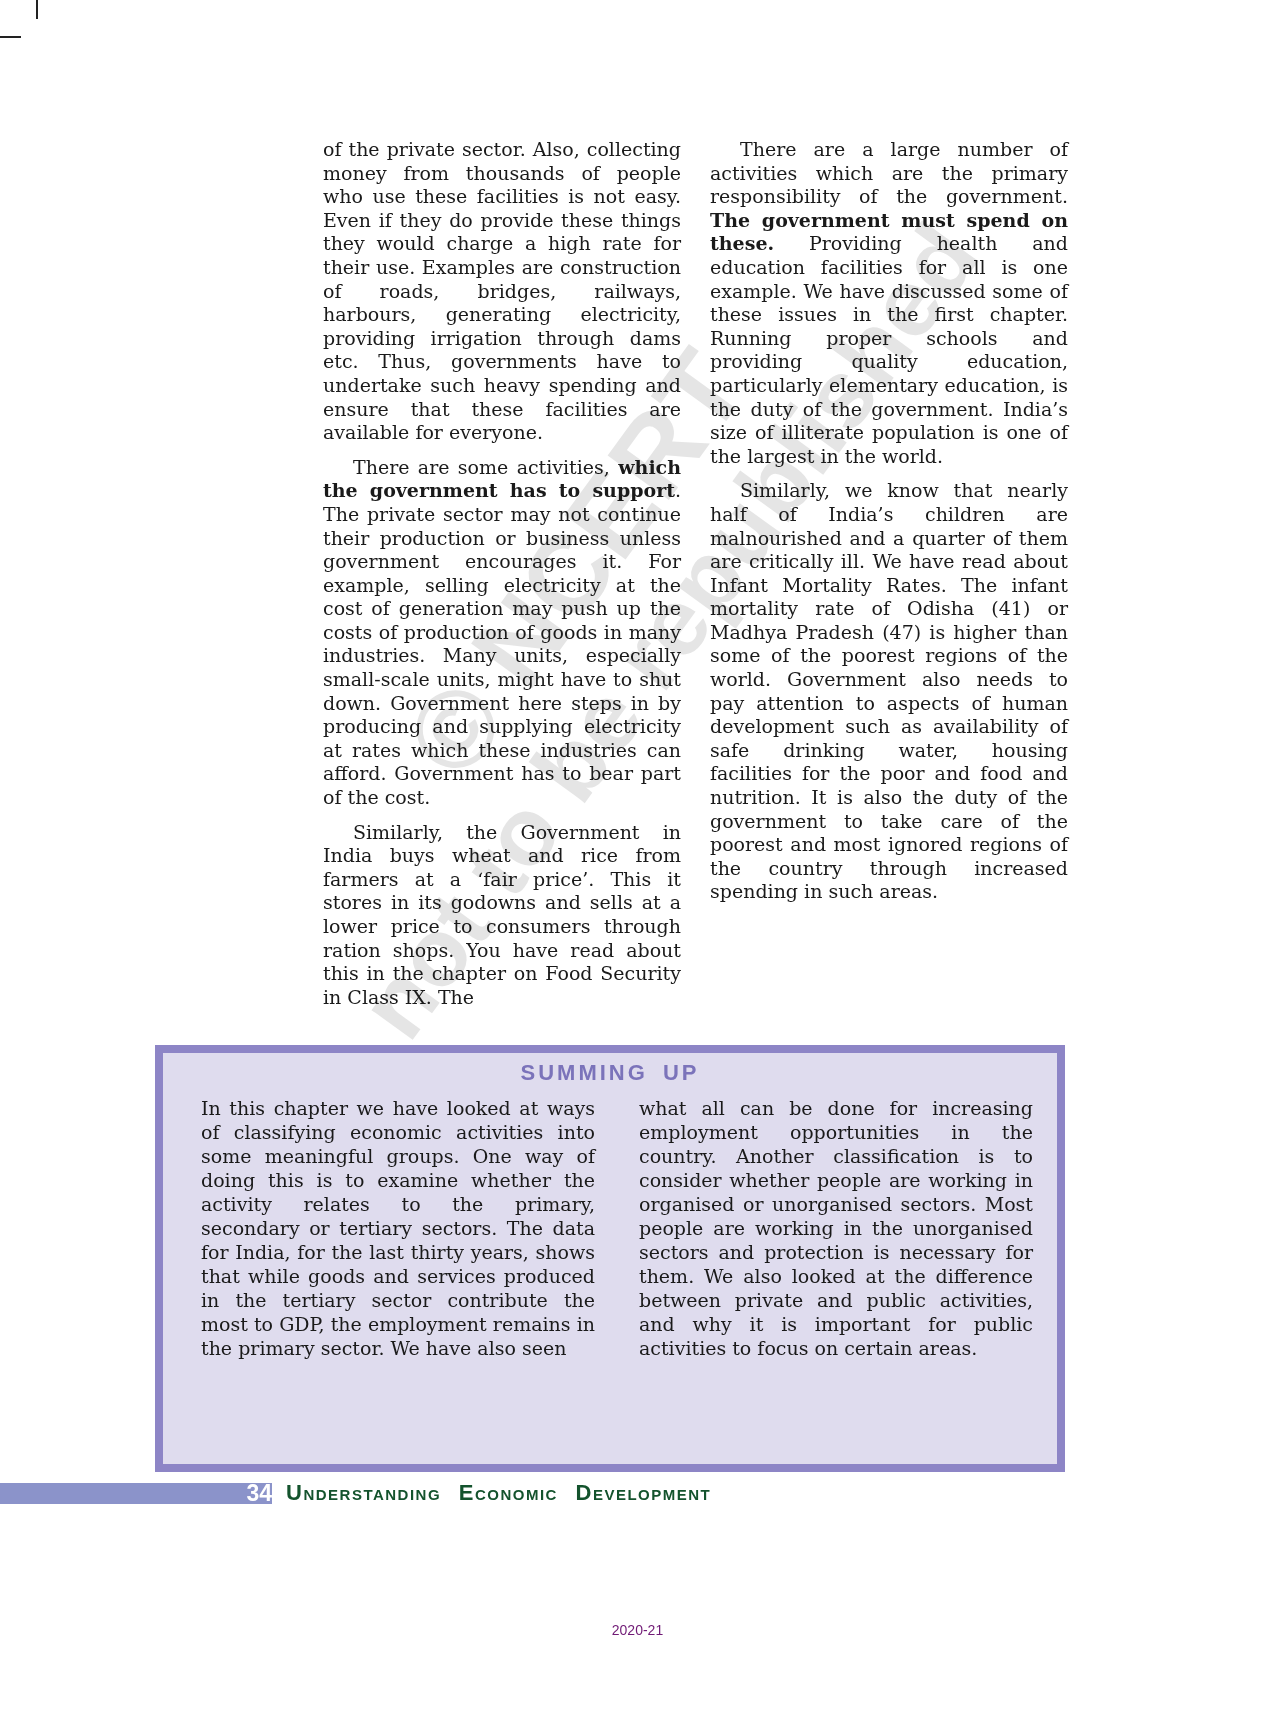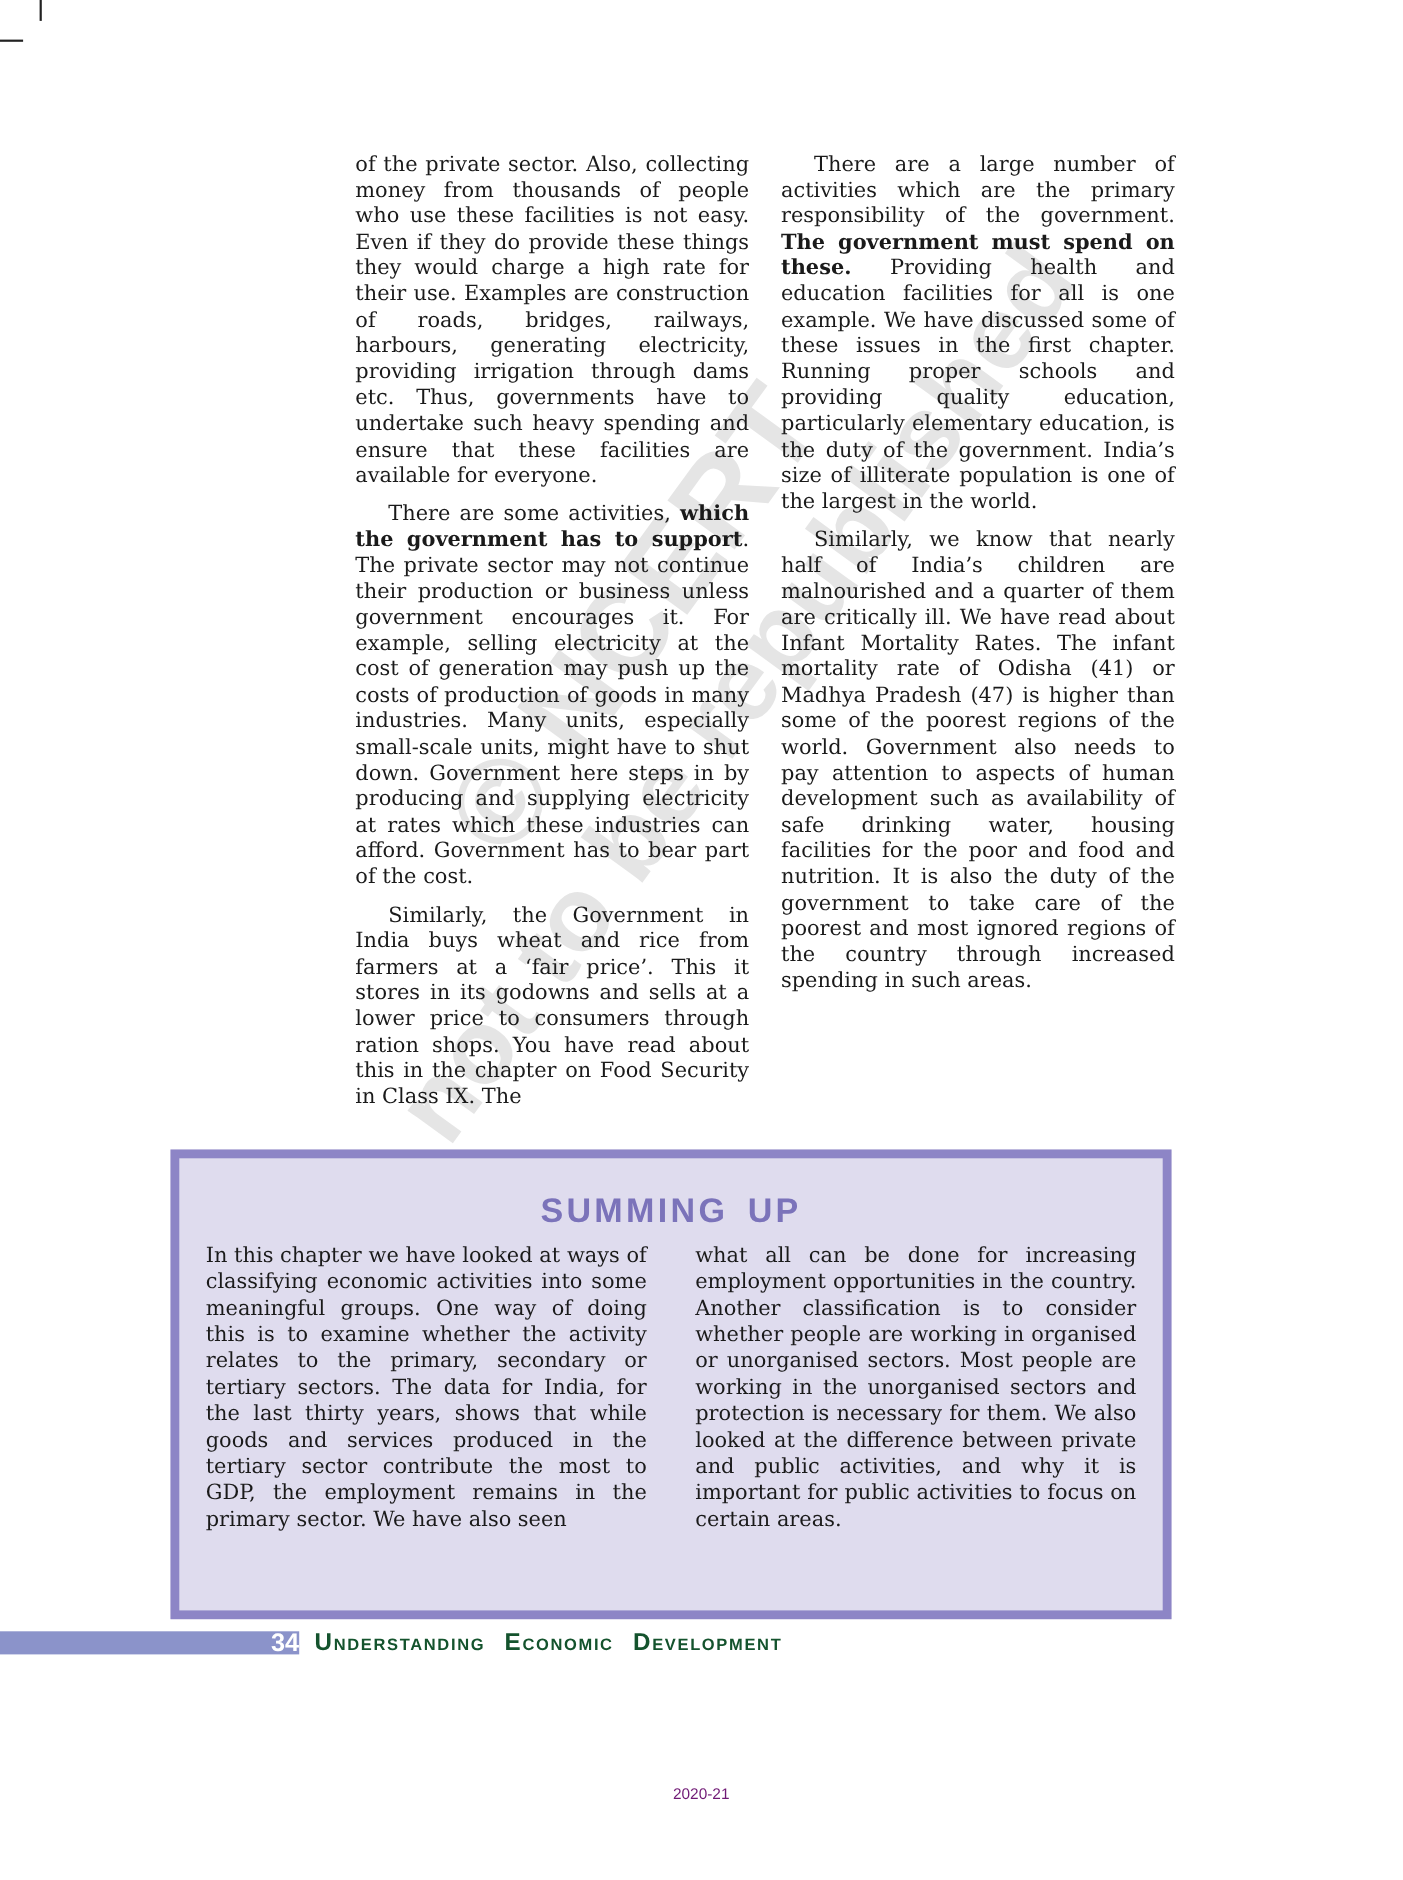--- a/index.html
+++ b/index.html
@@ -44,32 +44,32 @@
 
   
   .sum-box{
     position:absolute;left:155px;top:1045px;width:910px;height:427px;
     box-sizing:border-box;
     border:8px solid #8d85c6;
     background:#dfdcee;
     z-index:2;
   }
   .sum-title{
-    margin-top:30px;
+    margin-top:7px;
     text-align:center;
     font-family:"Liberation Sans",sans-serif;
     font-weight:bold;
-    font-size:31px;
+    font-size:22px;
     letter-spacing:3px;
     word-spacing:6px;
     color:#7b73ba;
   }
   .sum-cols{
     display:flex;
-    padding:10px 24px 0 24px;
+    padding:10px 24px 0 38px;
     gap:44px;
   }
   .sum-col{
     width:413px;
     font-size:19px;line-height:24px;
     text-align:justify;
   }
   .sum-col .para{margin:0;}
 
   

